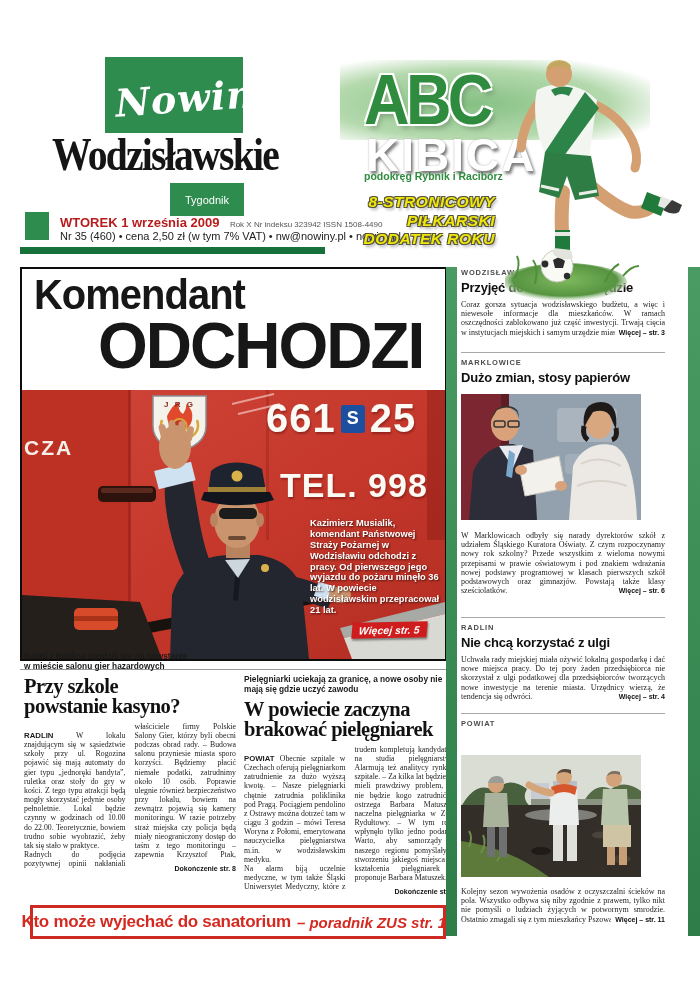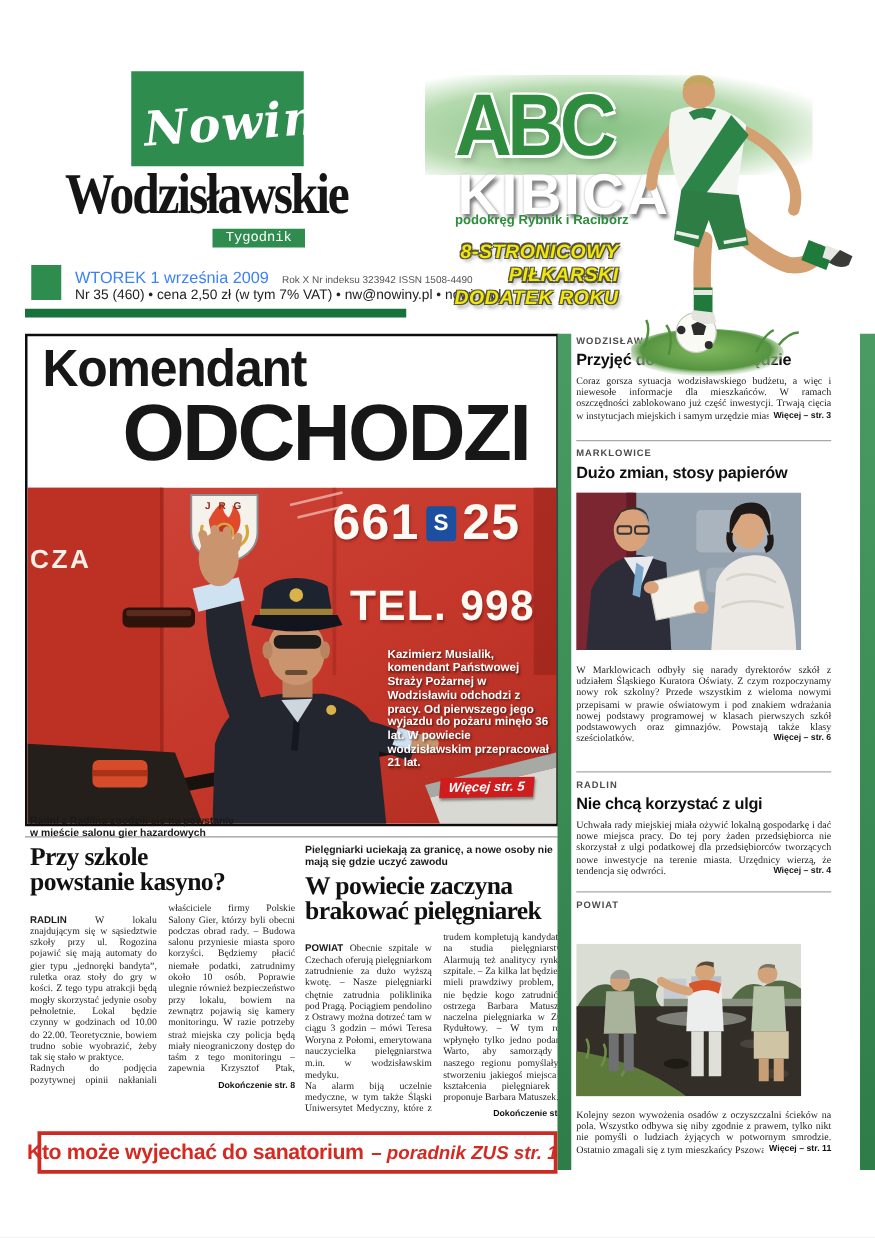--- a/index.html
+++ b/index.html
@@ -6,25 +6,25 @@
   .page{position:relative;width:700px;height:990px;background:#fff;overflow:hidden;
         font-family:"Liberation Sans",sans-serif;margin:0 auto;}
   .x{position:absolute;}
 
   
   .nowiny-box{left:105px;top:57px;width:138px;height:76px;background:#2e8c4f;}
   .nowiny-script{left:10px;top:18px;font-family:"DejaVu Serif",serif;font-style:italic;
     font-weight:700;font-size:38px;color:#fff;transform:rotate(-4deg);letter-spacing:1px;}
   .wodzislawskie{left:52px;top:128px;font-family:"Liberation Serif",serif;font-weight:700;
     font-size:46px;letter-spacing:-2px;color:#151515;transform:scaleX(.86);transform-origin:left top;white-space:nowrap;}
-  .tygodnik-box{left:170px;top:183px;width:74px;height:15px;background:#2e8c4f;color:#fff;
-    font-size:11px;display:flex;align-items:center;justify-content:center;font-family:Liberation Mono, monospace;}
+  .tygodnik-box{left:170px;top:183px;width:74px;height:33px;background:#2e8c4f;color:#fff;
+    font-size:11px;display:flex;align-items:center;justify-content:center;}
   .date-sq{left:25px;top:212px;width:24px;height:28px;background:#2e8c4f;}
   .dateline1{left:60px;top:213px;white-space:nowrap;}
-  .dateline1 .big{font-weight:400;font-size:13px;color:#3b82f6;}
+  .dateline1 .big{font-weight:700;font-size:13px;color:#b91c1c;}
   .dateline1 .small{font-size:8px;color:#555;margin-left:6px;}
   .dateline2{left:60px;top:230px;font-size:11px;color:#222;white-space:nowrap;}
   .green-rule{left:20px;top:247px;width:305px;height:7px;background:#17713a;}
 
   
   .abc-band{left:340px;top:60px;width:310px;height:80px;
     background:radial-gradient(ellipse at 42% 55%, #85c083 0%, #b4d9ad 55%, rgba(255,255,255,0) 82%);}
   .abc-title{left:364px;top:60px;font-size:70px;font-weight:900;color:#2f8c3e;letter-spacing:-4px;
     transform:scaleX(.9);transform-origin:left top;
     text-shadow:2px 2px 0 #fff,-2px -2px 0 #fff,2px -2px 0 #fff,-2px 2px 0 #fff,4px 5px 6px rgba(0,0,0,.18);}

